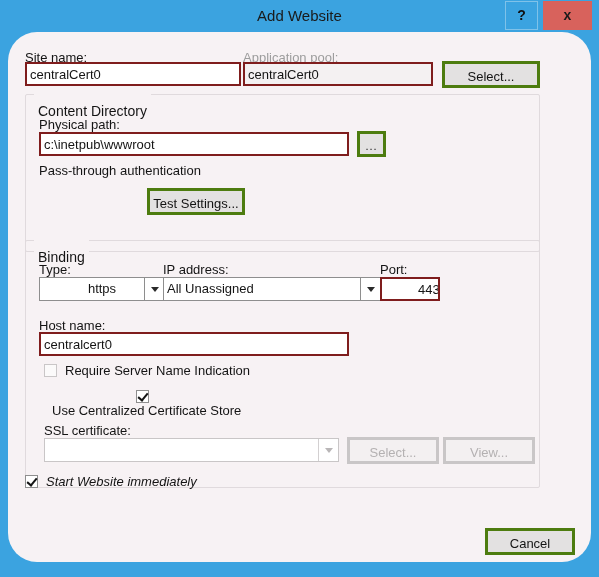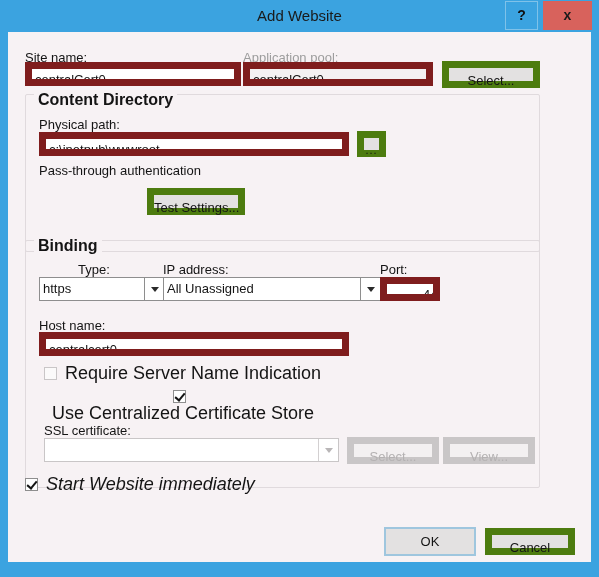--- a/index.html
+++ b/index.html
@@ -64,49 +64,50 @@
     text-align: center;
     cursor: pointer;
   }
   
   #client {
     position: absolute;
     left: 8px; top: 32px;
     width: 583px;
     height: 530px;
     background: #f7f2f4;
+    border-radius: 29px;
   }
   .label {
     position: absolute;
     font-size: 13px;
     color: #141414;
     white-space: nowrap;
   }
   .label.disabled { color: #9d9d9d; }
 
   .textbox {
     position: absolute;
     box-sizing: border-box;
     background: #ffffff;
-    border: 7px solid #7f1d1d;
+    border: 2px solid #7f1d1d;
     font-size: 13px;
     color: #141414;
     padding: 0 3px;
     line-height: 22px;
     height: 24px;
     white-space: nowrap;
     overflow: hidden;
   }
   .textbox.readonly { background: #f4f1f2; }
 
   .button {
     position: absolute;
     box-sizing: border-box;
     background: #e3e1e1;
-    border: 7px solid #4d7c0f;
+    border: 3px solid #4d7c0f;
     font-size: 13px;
     color: #141414;
     text-align: center;
     cursor: pointer;
     white-space: nowrap;
   }
   .button.disabled {
     background: #f3f0f1;
     border-color: #c9c6c7;
     color: #b4b1b2;
@@ -119,26 +120,25 @@
   }
   
   .groupbox {
     position: absolute;
     box-sizing: border-box;
     border: 1px solid #e0dadd;
     border-radius: 2px;
   }
   .group-title {
     position: absolute;
-    font-size: 16px;
+    font-size: 14px;
     color: #141414;
     background: #f7f2f4;
-    padding: 4px 4px;
-    white-space: nowrap;
-    font-weight: bold;
+    padding: 16px 4px;
+    white-space: nowrap;
   }
   
   .combo {
     position: absolute;
     box-sizing: border-box;
     height: 24px;
     background: #ffffff;
     border: 1px solid #8e8e8e;
     font-size: 13px;
     color: #141414;
@@ -189,21 +189,21 @@
   .checkbox.checked::after {
     content: "";
     position: absolute;
     left: 3px; top: 0px;
     width: 4px; height: 8px;
     border: solid #141414;
     border-width: 0 2px 2px 0;
     transform: rotate(40deg);
   }
   .checkrow .ctext {
-    font-size: 18px;
+    font-size: 13px;
     color: #141414;
     margin-left: 8px;
     white-space: nowrap;
   }
   .browse-dots {
     font-size: 11px;
     letter-spacing: 1px;
     color: #141414;
   }
 </style>
@@ -234,22 +234,22 @@
     <div class="textbox" style="left:31px; top:100px; width:310px;">c:\inetpub\wwwroot</div>
     <div class="button browse-dots" style="left:349px; top:99px; width:29px; height:26px; line-height:24px;">...</div>
 
     <div class="label" style="left:31px; top:131px;">Pass-through authentication</div>
 
     <div class="button" style="left:139px; top:156px; width:98px; height:27px; line-height:25px;">Test Settings...</div>
 
     <div class="groupbox" style="left:17px; top:208px; width:515px; height:248px;"></div>
     <div class="group-title" style="left:26px; top:201px;">Binding</div>
 
-    <div class="label" style="left:31px; top:230px;margin-left:39px;">Type:</div>
-    <div class="combo" style="left:31px; top:245px; width:126px;">
+    <div class="label" style="left:31px; top:230px;">Type:</div>
+    <div class="combo" style="left:31px; top:245px; width:126px;text-align:center;">
       <span>https</span>
       <span class="combo-arrow">
         <span class="arrow-glyph"></span>
       </span>
     </div>
 
     <div class="label" style="left:155px; top:230px;">IP address:</div>
     <div class="combo" style="left:155px; top:245px; width:218px;">
       <span>All Unassigned</span>
       <span class="combo-arrow">
@@ -281,17 +281,16 @@
       </span>
     </div>
     <div class="button disabled" style="left:339px; top:405px; width:92px; height:27px; line-height:25px;">Select...</div>
     <div class="button disabled" style="left:435px; top:405px; width:92px; height:27px; line-height:25px;">View...</div>
 
     <div class="checkrow" style="left:17px; top:442px;font-style:italic;">
       <span class="checkbox checked"></span>
       <span class="ctext">Start Website immediately</span>
     </div>
 
-    <div class="button default" style="left:377px; top:496px; width:90px; height:27px; line-height:25px;">OK</div>
     <div class="button" style="left:477px; top:496px; width:90px; height:27px; line-height:25px;">Cancel</div>
 
   </div>
 </div>
 
 </body></html>

